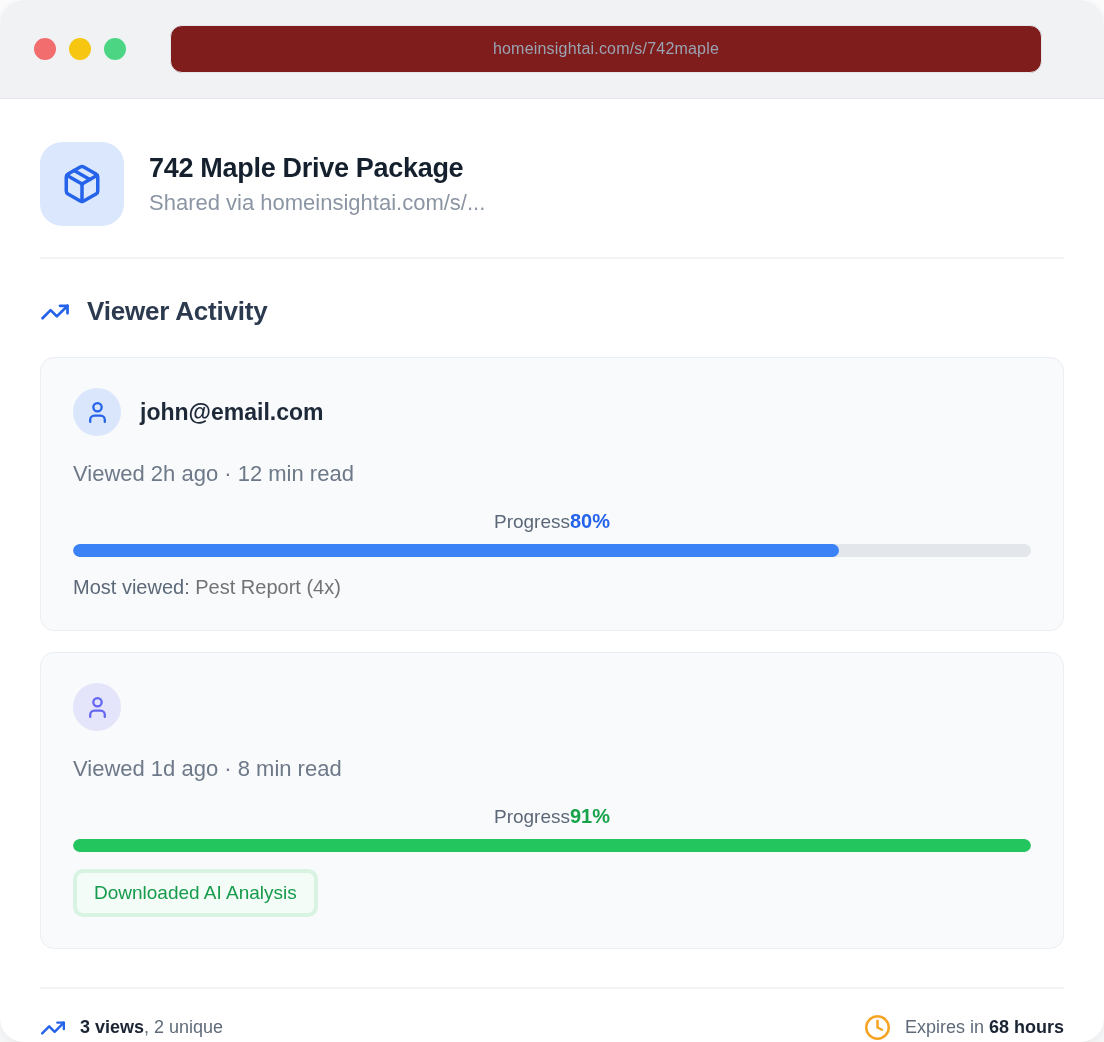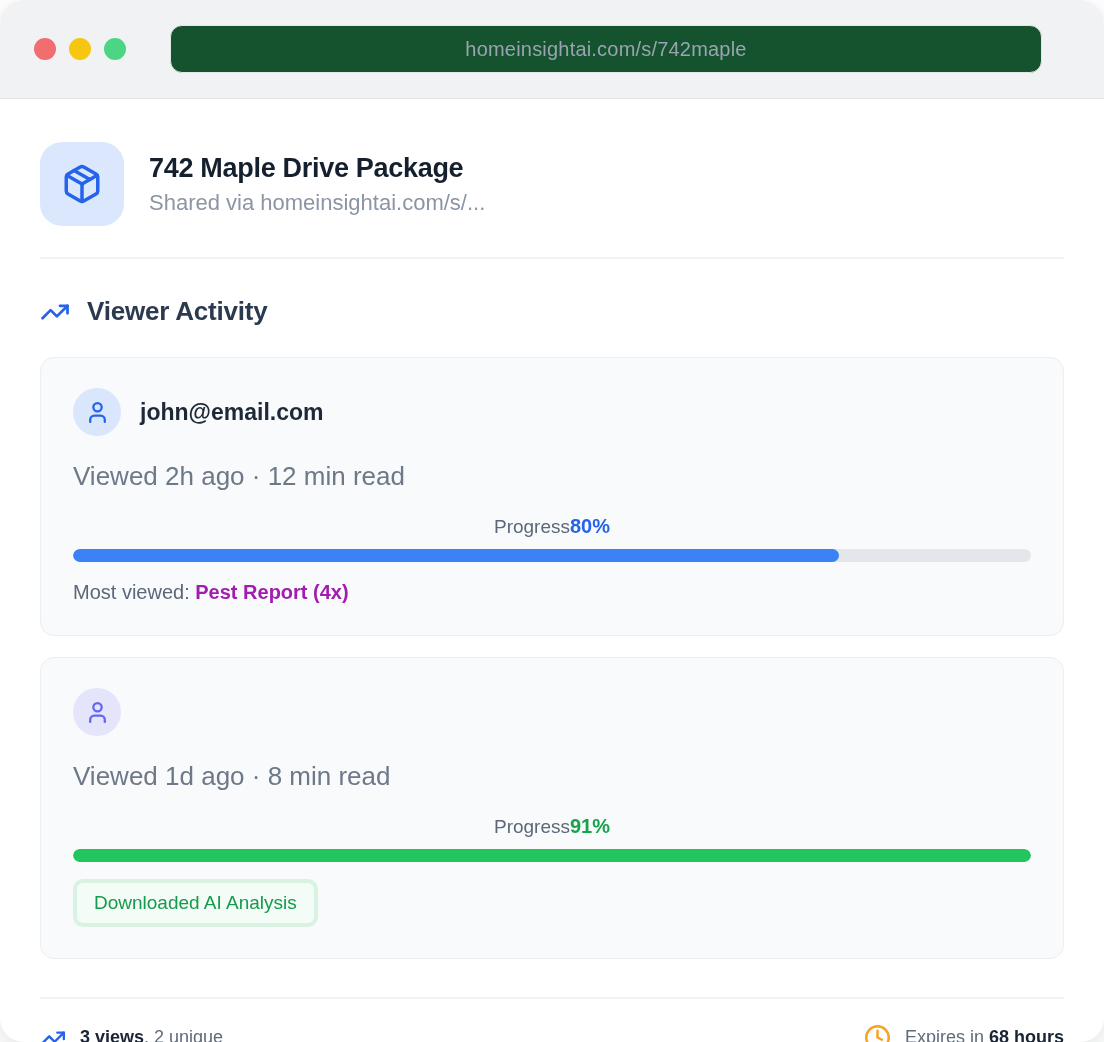--- a/index.html
+++ b/index.html
@@ -11,23 +11,23 @@
   }
   
   .chrome {
     height:99px; background:#f1f2f4; border-bottom:1px solid #e2e4e8;
     display:flex; align-items:center; padding:0 34px; flex:0 0 auto;
   }
   .dots { display:flex; gap:13px; }
   .dot { width:22px; height:22px; border-radius:50%; border:none; cursor:default; }
   .urlbar {
     flex:1; height:48px; margin-left:44px; margin-right:28px;
-    background:#14532d; border:1px solid #e4e6ea; border-radius:12px;
+    background:#7f1d1d; border:1px solid #e4e6ea; border-radius:12px;
     display:flex; align-items:center; justify-content:center;
-    font-size:20px; color:#9aa3b2; letter-spacing:.2px;
+    font-size:16px; color:#9aa3b2; letter-spacing:.2px;
   }
   
   .page { flex:1; padding:43px 40px 0; }
   .header { display:flex; align-items:center; gap:25px; }
   .pkg-box {
     width:84px; height:84px; border-radius:22px; background:#dbe7fd;
     display:flex; align-items:center; justify-content:center; flex:0 0 auto;
   }
   .pkg-box svg { width:42px; height:42px; }
   .header-title { font-size:27px; font-weight:700; color:#15202e; letter-spacing:-.3px; }
@@ -41,28 +41,28 @@
     background:#f8fafb; border:1px solid #ebeef2; border-radius:14px;
     padding:30px 32px 31px;
   }
   .viewer-row { display:flex; align-items:center; gap:19px; }
   .avatar {
     width:48px; height:48px; border-radius:50%;
     display:flex; align-items:center; justify-content:center; flex:0 0 auto;
   }
   .avatar svg { width:25px; height:25px; }
   .email { font-size:23px; font-weight:600; color:#1d2838; }
-  .viewed { margin-top:25px; font-size:26px; color:#6d7888; }
+  .viewed { margin-top:25px; font-size:22px; color:#6d7888; }
   .progress-head { margin-top:23px; display:flex; justify-content:center; align-items:baseline; }
   .progress-label { font-size:19px; color:#5c6878; }
   .progress-pct { font-size:20px; font-weight:600; }
   .track { margin-top:11px; height:13px; border-radius:99px; background:#e3e7ec; overflow:hidden; }
   .fill { height:100%; border-radius:99px; }
   .most-viewed { margin-top:19px; font-size:20px; color:#5c6878; }
-  .most-viewed strong { color:#a21caf; font-weight:700; }
+  .most-viewed strong { color:#737373; font-weight:400; }
   .badge {
     display:inline-block; margin-top:17px; padding:9px 17px;
     background:#f3fcf6; border:4px solid #14b8a6; border-radius:10px;
     font-size:19px; font-weight:500; color:#169a4b;
   }
   .footer-divider { height:2px; background:#f1f3f5; margin-top:38px; }
   .footer { display:flex; justify-content:space-between; align-items:center; padding:25px 0 0; }
   .foot-left, .foot-right { display:flex; align-items:center; gap:14px; font-size:18px; color:#5f6b7a; }
   .foot-left svg { width:26px; height:26px; }
   .foot-right svg { width:27px; height:27px; }

